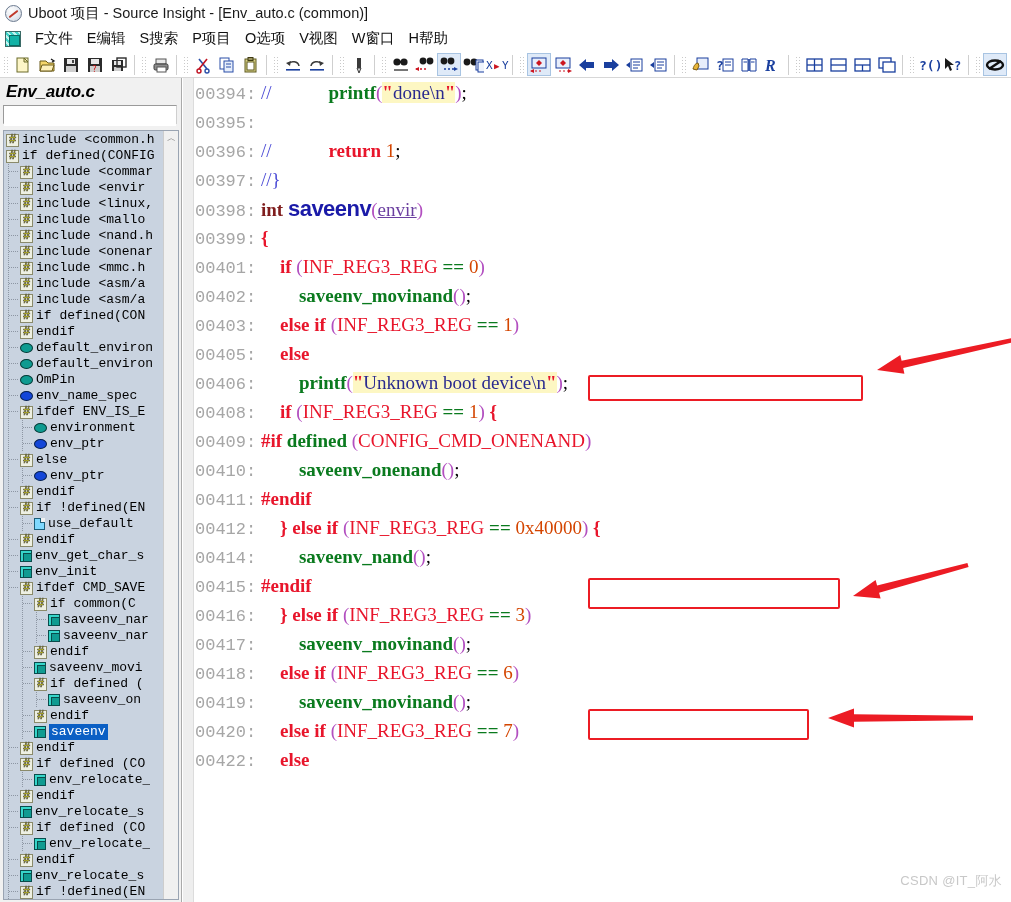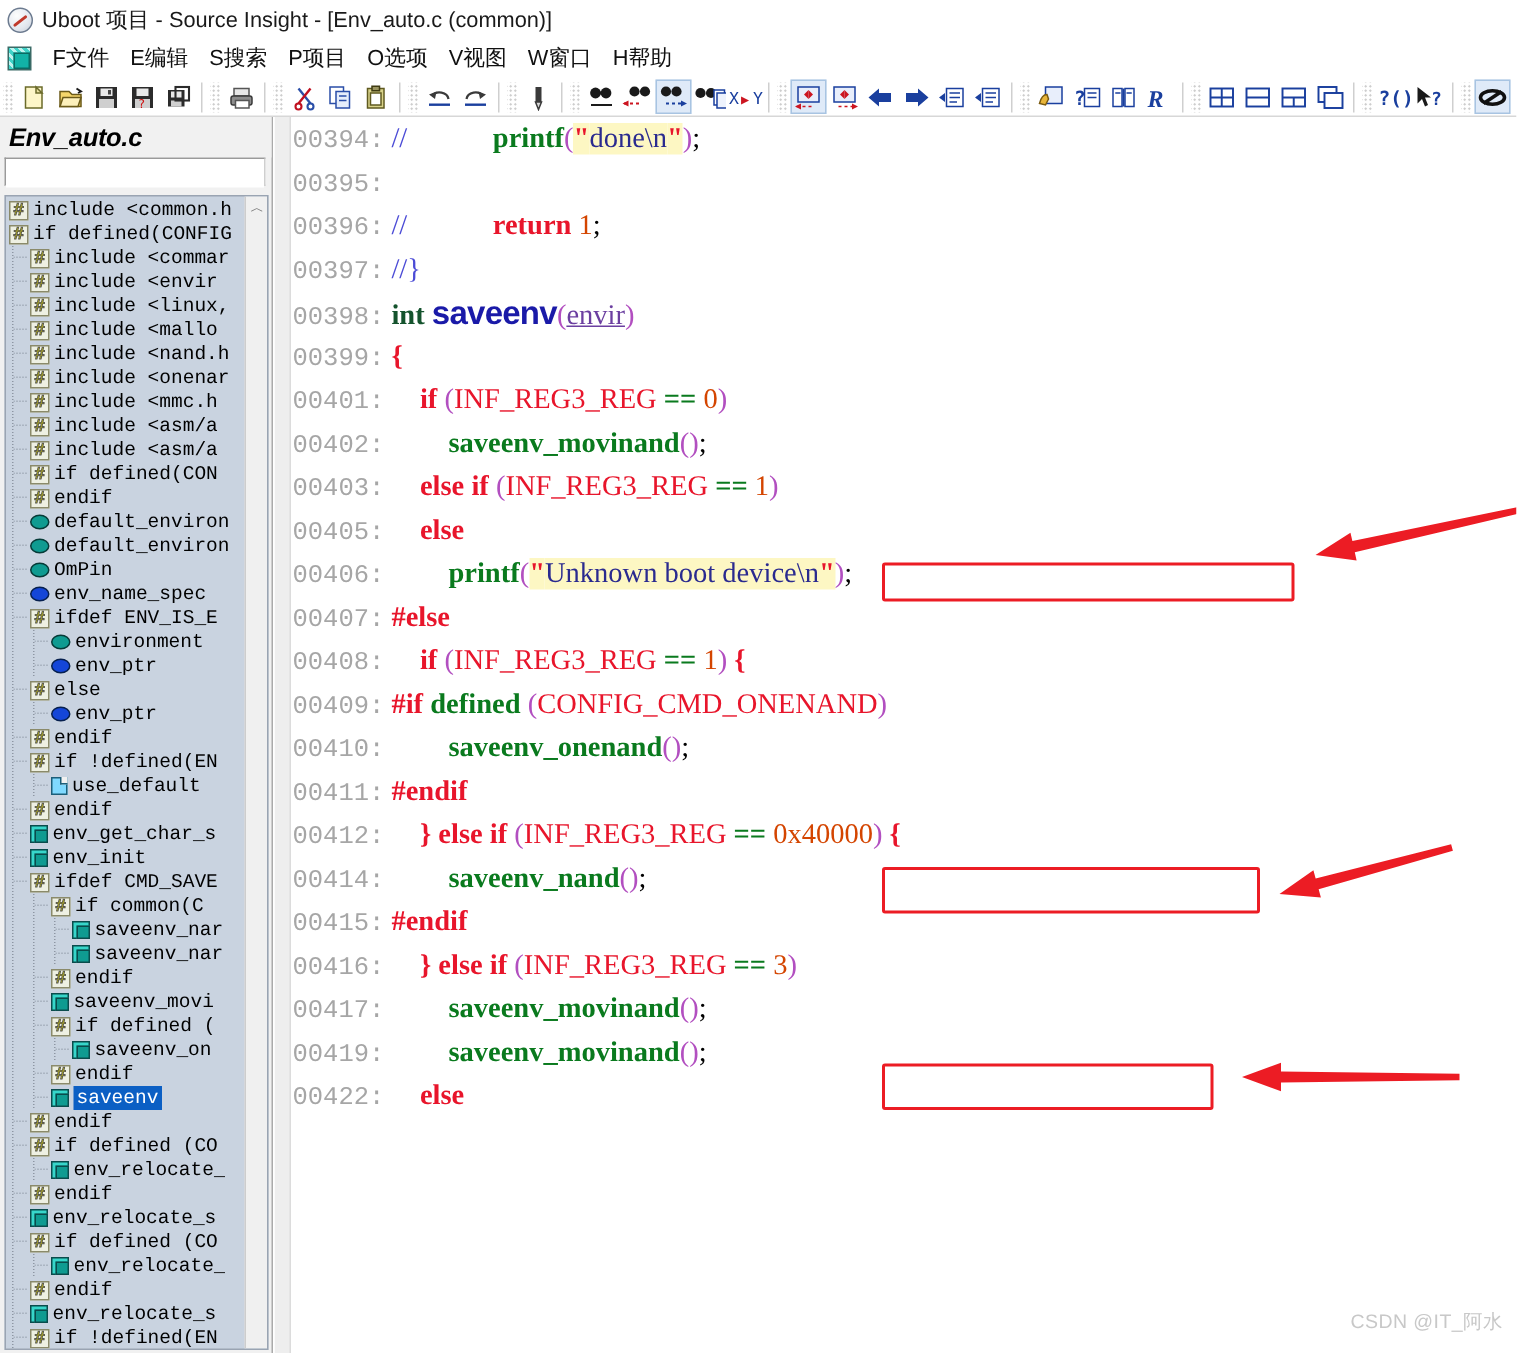--- a/index.html
+++ b/index.html
@@ -180,21 +180,21 @@
   .pp   { color:#e8152b; font-weight:bold; }
   .fn   { color:#0a7a1e; font-weight:bold; }
   .id   { color:#e8152b; }
   .macro{ color:#e8152b; }
   .num  { color:#d44500; }
   .op   { color:#0a7a1e; font-weight:bold; }
   .par  { color:#b24fc0; }
   .cmt  { color:#4b4bd6; }
   .str  { color:#2a2a8f; background:#fdf7c3; }
   .quo  { color:#e8152b; background:#fdf7c3; font-weight:bold;}
-  .type { color:#14532d; font-weight:bold; }
+  .type { color:#7f1d1d; font-weight:bold; }
   .big  {
     font-family:"Liberation Sans", sans-serif; font-weight:bold;
     font-size:22px; color:#1a1aa8; letter-spacing:-0.5px;
   }
   .ul   { text-decoration:underline; color:#6b3fa0; }
   .brace{ color:#e8152b; font-weight:bold;}
   .caret {
     display:inline-block; width:1px; height:20px; background:#000;
     vertical-align:-4px; margin:0 -1px;
   }
@@ -990,31 +990,32 @@
         <div class="cline"><span class="ln">00395:</span><span> </span></div>
         <div class="cline"><span class="ln">00396:</span><span> </span><span class="cmt">//</span><span class="">            </span><span class="kw">return</span><span class="num"> 1</span><span class="">;</span></div>
         <div class="cline"><span class="ln">00397:</span><span> </span><span class="cmt">//}</span></div>
         <div class="cline"><span class="ln">00398:</span><span> </span><span class="type">int</span><span class=""> </span><span class="big">saveenv</span><span class="par">(</span><span class="ul">envir</span><span class="par">)</span></div>
         <div class="cline"><span class="ln">00399:</span><span> </span><span class="brace">{</span></div>
         <div class="cline"><span class="ln">00401:</span><span> </span><span class="">    </span><span class="kw">if</span><span class=""> </span><span class="par">(</span><span class="id">INF_REG3_REG</span><span class=""> </span><span class="op">==</span><span class=""> </span><span class="num">0</span><span class="par">)</span></div>
         <div class="cline"><span class="ln">00402:</span><span> </span><span class="">        </span><span class="fn">saveenv_movinand</span><span class="par">()</span><span class="">;</span></div>
         <div class="cline"><span class="ln">00403:</span><span> </span><span class="">    </span><span class="kw">else if</span><span class=""> </span><span class="par">(</span><span class="id">INF_REG3_REG</span><span class=""> </span><span class="op">==</span><span class=""> </span><span class="num">1</span><span class="par">)</span></div>
         <div class="cline"><span class="ln">00405:</span><span> </span><span class="">    </span><span class="kw">else</span></div>
         <div class="cline"><span class="ln">00406:</span><span> </span><span class="">        </span><span class="fn">printf</span><span class="par">(</span><span class="quo">"</span><span class="str">Unknown boot device\n</span><span class="quo">"</span><span class="par">)</span><span class="">;</span></div>
-        <div class="cline"><span class="ln">00407:</span><span> </span><span class="pp">#else</span></div>
         <div class="cline"><span class="ln">00408:</span><span> </span><span class="">    </span><span class="kw">if</span><span class=""> </span><span class="par">(</span><span class="id">INF_REG3_REG</span><span class=""> </span><span class="op">==</span><span class=""> </span><span class="num">1</span><span class="par">)</span><span class=""> </span><span class="brace">{</span></div>
         <div class="cline"><span class="ln">00409:</span><span> </span><span class="pp">#if</span><span class=""> </span><span class="fn">defined</span><span class=""> </span><span class="par">(</span><span class="macro">CONFIG_CMD_ONENAND</span><span class="par">)</span></div>
         <div class="cline"><span class="ln">00410:</span><span> </span><span class="">        </span><span class="fn">saveenv_onenand</span><span class="par">()</span><span class="">;</span></div>
         <div class="cline"><span class="ln">00411:</span><span> </span><span class="pp">#endif</span></div>
         <div class="cline"><span class="ln">00412:</span><span> </span><span class="">    </span><span class="brace">}</span><span class=""> </span><span class="kw">else if</span><span class=""> </span><span class="par">(</span><span class="id">INF_REG3_REG</span><span class=""> </span><span class="op">==</span><span class=""> </span><span class="num">0x40000</span><span class="par">)</span><span class=""> </span><span class="brace">{</span></div>
         <div class="cline"><span class="ln">00414:</span><span> </span><span class="">        </span><span class="fn">saveenv_nand</span><span class="par">()</span><span class="">;</span></div>
         <div class="cline"><span class="ln">00415:</span><span> </span><span class="pp">#endif</span></div>
         <div class="cline"><span class="ln">00416:</span><span> </span><span class="">    </span><span class="brace">}</span><span class=""> </span><span class="kw">else if</span><span class=""> </span><span class="par">(</span><span class="id">INF_REG3_REG</span><span class=""> </span><span class="op">==</span><span class=""> </span><span class="num">3</span><span class="par">)</span></div>
         <div class="cline"><span class="ln">00417:</span><span> </span><span class="">        </span><span class="fn">saveenv_movinand</span><span class="par">()</span><span class="">;</span></div>
+        <div class="cline"><span class="ln">00418:</span><span> </span><span class="">    </span><span class="kw">else if</span><span class=""> </span><span class="par">(</span><span class="id">INF_REG3_REG</span><span class=""> </span><span class="op">==</span><span class=""> </span><span class="num">6</span><span class="par">)</span></div>
         <div class="cline"><span class="ln">00419:</span><span> </span><span class="">        </span><span class="fn">saveenv_movinand</span><span class="par">()</span><span class="">;</span></div>
+        <div class="cline"><span class="ln">00420:</span><span> </span><span class="">    </span><span class="kw">else if</span><span class=""> </span><span class="par">(</span><span class="id">INF_REG3_REG</span><span class=""> </span><span class="op">==</span><span class=""> </span><span class="num">7</span><span class="par">)</span></div>
         <div class="cline"><span class="ln">00422:</span><span> </span><span class="">    </span><span class="kw">else</span></div>
       </div>
 
     <div id="overlays">
         <div class="redbox" style="left: 405px; top: 297px; width: 275px; height: 26px; border-color: rgb(236, 28, 36);"></div>
         <div class="redbox" style="left: 405px; top: 500px; width: 252px; height: 31px; border-color: rgb(236, 28, 36);"></div>
         <div class="redbox" style="left: 405px; top: 631px; width: 221px; height: 31px; border-color: rgb(236, 28, 36);"></div>
         <svg class="arrowsvg" width="196" height="90" style="left: 664px; top: 232px;">
           <polygon points="165.5,27.9 54.6,50.7 53.3,45.1 30.0,60.0 57.4,63.7 56.2,58.1 166.5,32.1" fill="#ec1c24"></polygon>
         </svg>

